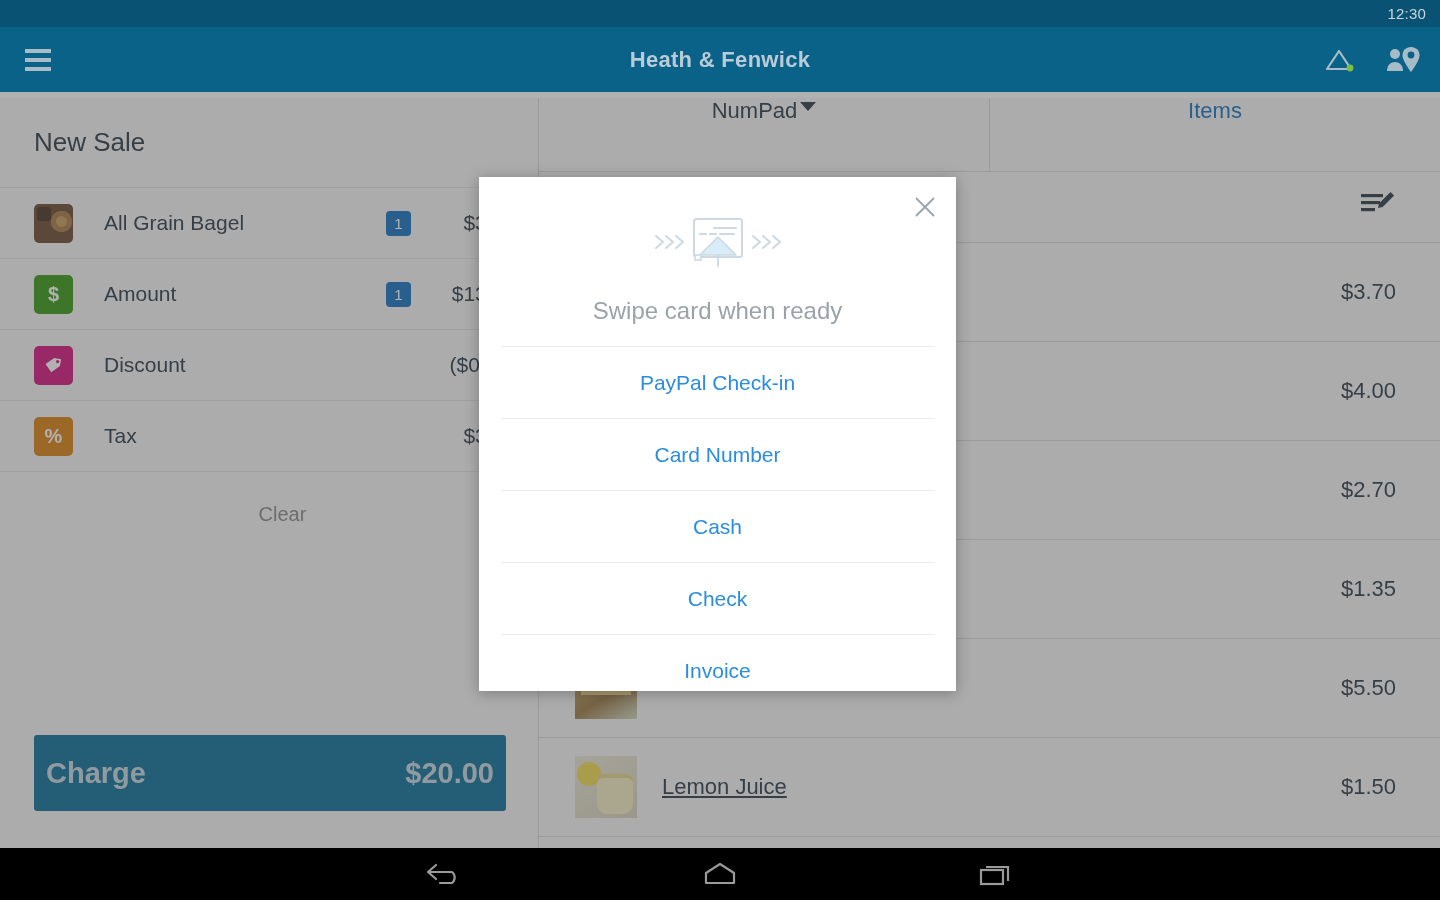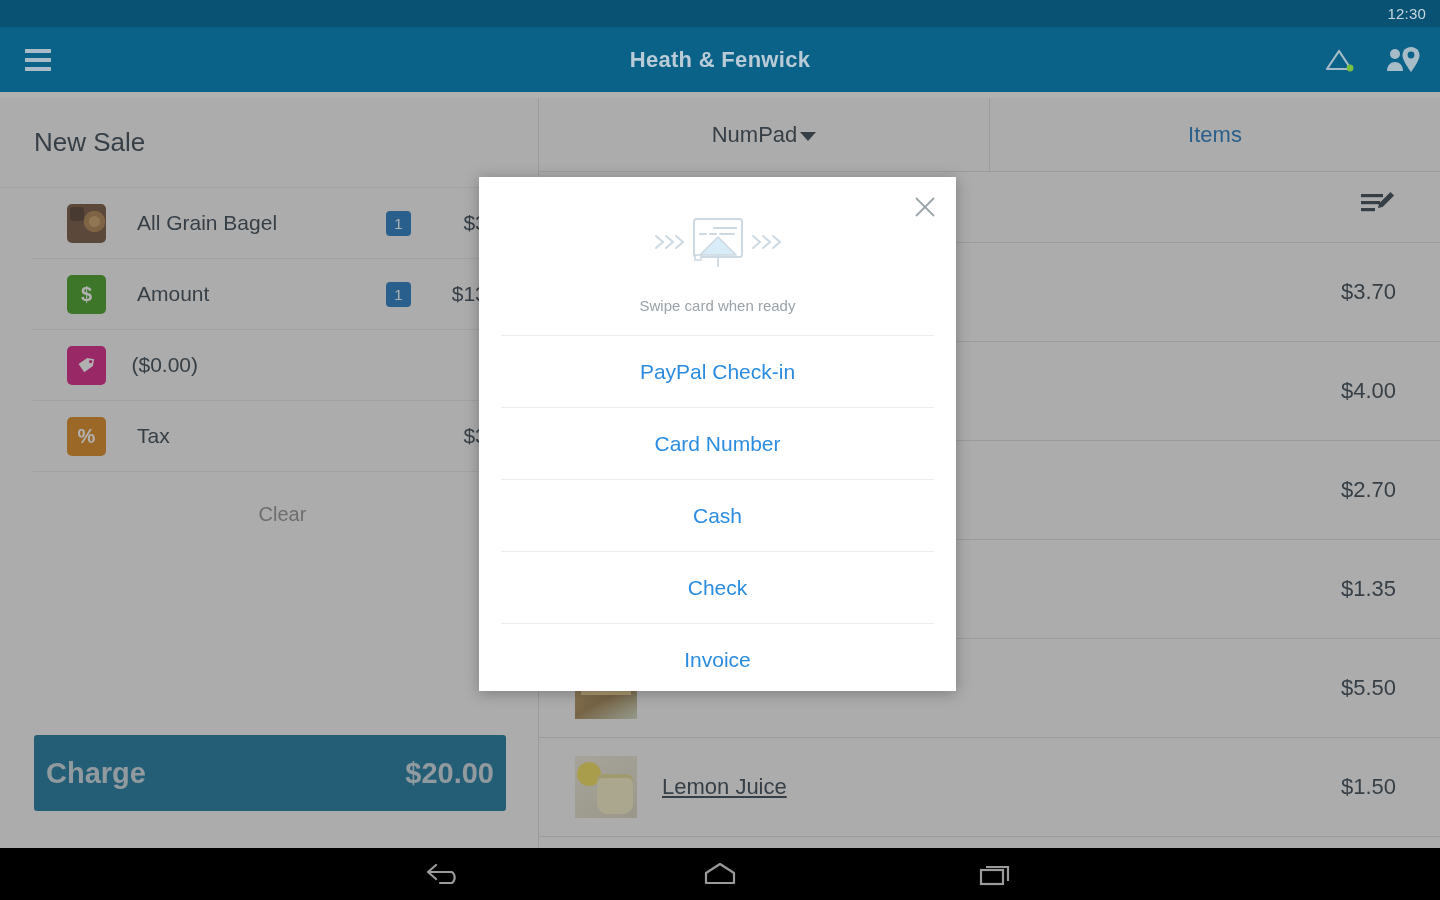--- a/index.html
+++ b/index.html
@@ -118,21 +118,20 @@
   #cart-title {
     font-size: 26px;
     color: #2b3a47;
   }
   .cart-row {
     height: 71px;
     display: flex;
     align-items: center;
     padding: 0 22px 0 34px;
     border-bottom: 1px solid #e3e3e3;
-    margin-left: 33px;
   }
   .cart-ico {
     width: 39px; height: 39px;
     border-radius: 5px;
     flex: none;
     display: flex;
     align-items: center;
     justify-content: center;
     color: #ffffff;
     font-size: 20px;
@@ -223,21 +222,21 @@
     background: #f7f7f7;
   }
   #tab-bar {
     display: flex;
     height: 74px;
     border-bottom: 1px solid #dadada;
   }
   .tab {
     flex: 1;
     display: flex;
-    align-items: center;
+    align-items: flex-start;
     justify-content: center;
     gap: 3px;
     font-size: 22px;
     color: #2b3a47;
   }
   #tab-numpad { border-right: 1px solid #dadada; }
   #tab-items { color: #1573bf; }
   .caret {
     width: 0; height: 0;
     border-left: 8px solid transparent;
@@ -313,21 +312,21 @@
     justify-content: center;
   }
   #swipe-area {
     padding-top: 34px;
     display: flex;
     flex-direction: column;
     align-items: center;
   }
   #swipe-text {
     margin-top: 20px;
-    font-size: 15px;
+    font-size: 24px;
     color: #9aa3a9;
   }
   #method-list { margin-top: 21px; }
   .method {
     height: 72px;
     display: flex;
     align-items: center;
     justify-content: center;
     font-size: 21px;
     color: #2b8ce0;
@@ -406,20 +405,21 @@
         <div class="cart-price">$13.25</div>
       </div>
 
       <div class="cart-row">
         <div class="cart-ico" style="background:#d6157f">
           <svg width="24" height="24" viewBox="0 0 24 24">
             <path d="M3.5 12.5 L11 5 h7 v7 l-7.5 7.5 z" fill="#fff" transform="rotate(10 12 12)"></path>
             <circle cx="15.6" cy="8.6" r="1.7" fill="#d6157f"></circle>
           </svg>
         </div>
+        <div class="cart-label">Discount</div>
         <div class="cart-price">($0.00)</div>
       </div>
 
       <div class="cart-row">
         <div class="cart-ico" style="background:#d98113">%</div>
         <div class="cart-label">Tax</div>
         <div class="cart-price">$3.05</div>
       </div>
 
       <div id="clear-btn">Clear</div>

